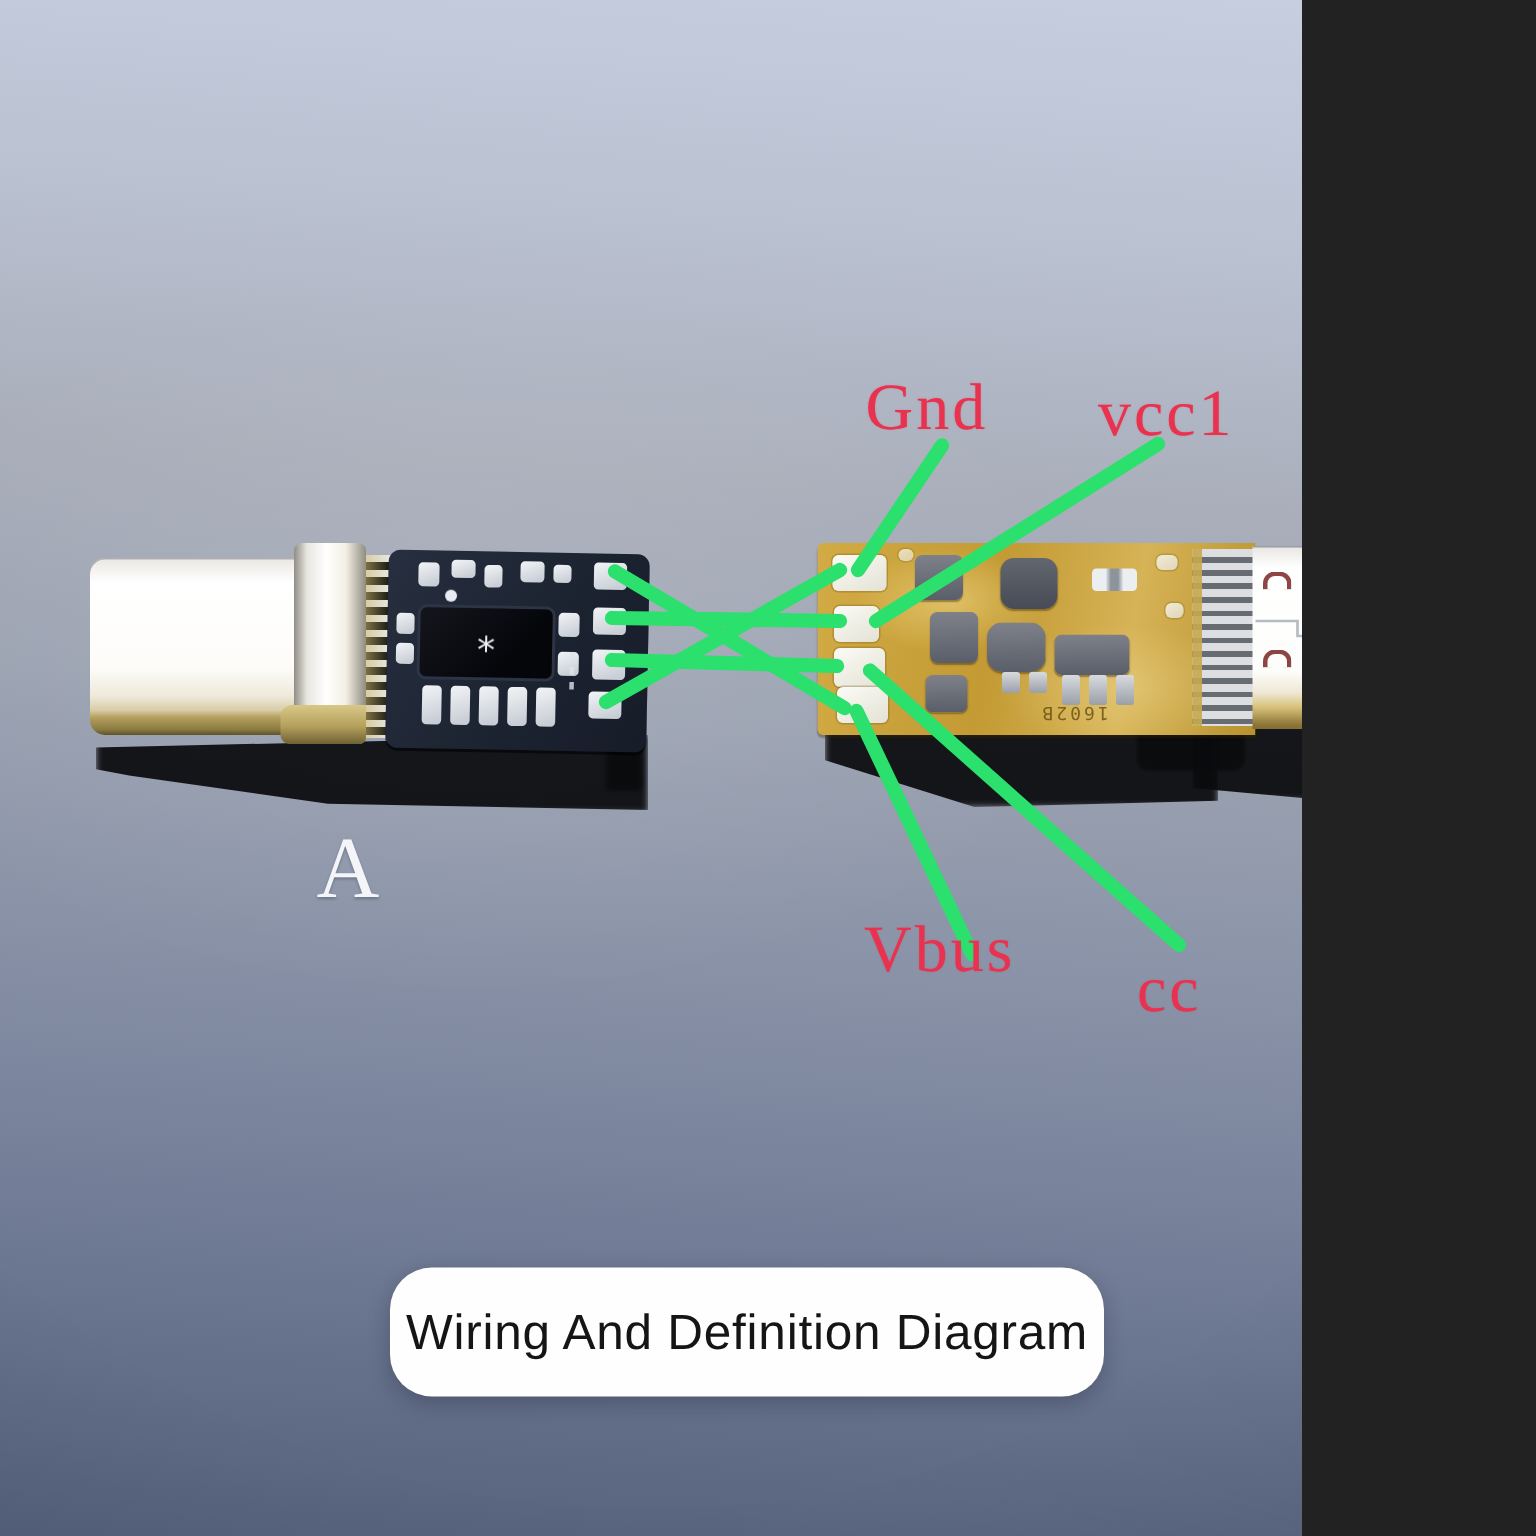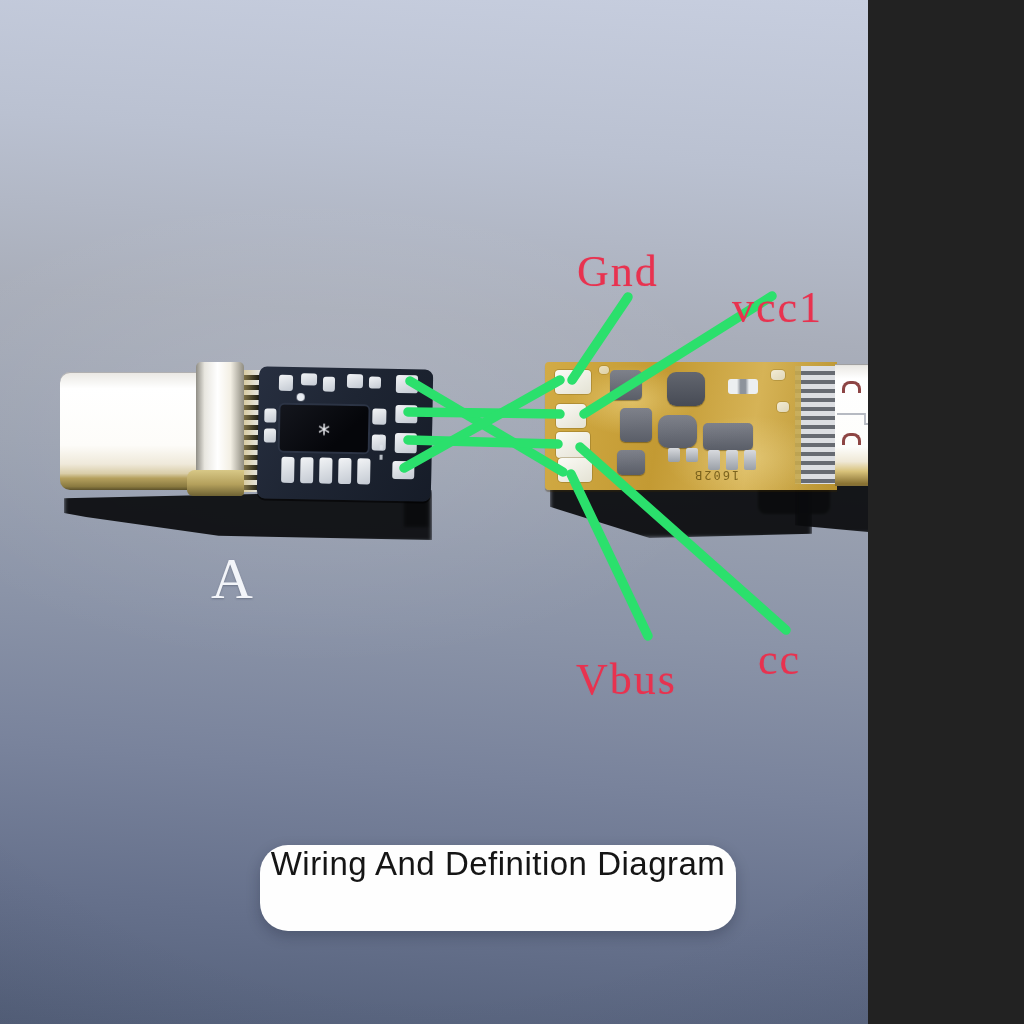--- a/index.html
+++ b/index.html
@@ -87,31 +87,31 @@
 
   
   #wires{position:absolute;left:0;top:0;z-index:6;}
   #wires line{stroke:var(--wire_green,#2be06c);stroke-width:9.5;stroke-linecap:round;}
 
   
   .pinlabel{position:absolute;z-index:8;color:var(--label_red,#e8324f);
     font-family:"Liberation Serif","DejaVu Serif",serif;font-size:44px;line-height:1;
     letter-spacing:2px;text-shadow:0 0 1px rgba(232,50,79,.35);}
   .lbl-gnd{left:577px;top:250px;}
-  .lbl-vcc1{left:732px;top:254px;margin-top:32px;}
-  .lbl-vbus{left:576px;top:658px;}
+  .lbl-vcc1{left:732px;top:254px;}
+  .lbl-vbus{left:576px;top:611px;}
   .lbl-cc{left:758px;top:638px;}
   .variant{position:absolute;left:211px;top:550px;z-index:8;color:#f3f5f9;
     font-family:"Liberation Serif","DejaVu Serif",serif;font-size:58px;line-height:1;
     text-shadow:0 1px 2px rgba(40,50,70,.35);}
 
   
   .caption-box{position:absolute;left:260px;top:845px;width:476px;height:86px;z-index:9;
     background:var(--caption_bg,#fefefe);border-radius:28px;
-    display:flex;justify-content:center;
+    display:flex;align-items:center;justify-content:center;
     box-shadow:0 5px 14px rgba(15,20,35,.25);}
   .caption-box span{color:var(--caption_text,#151515);font-size:33px;letter-spacing:.5px;
     font-family:"Liberation Sans",sans-serif;}
 </style>
 </head>
 <body>
 
 <div class="stage">
 
   <div class="blob-dark abs"></div>

